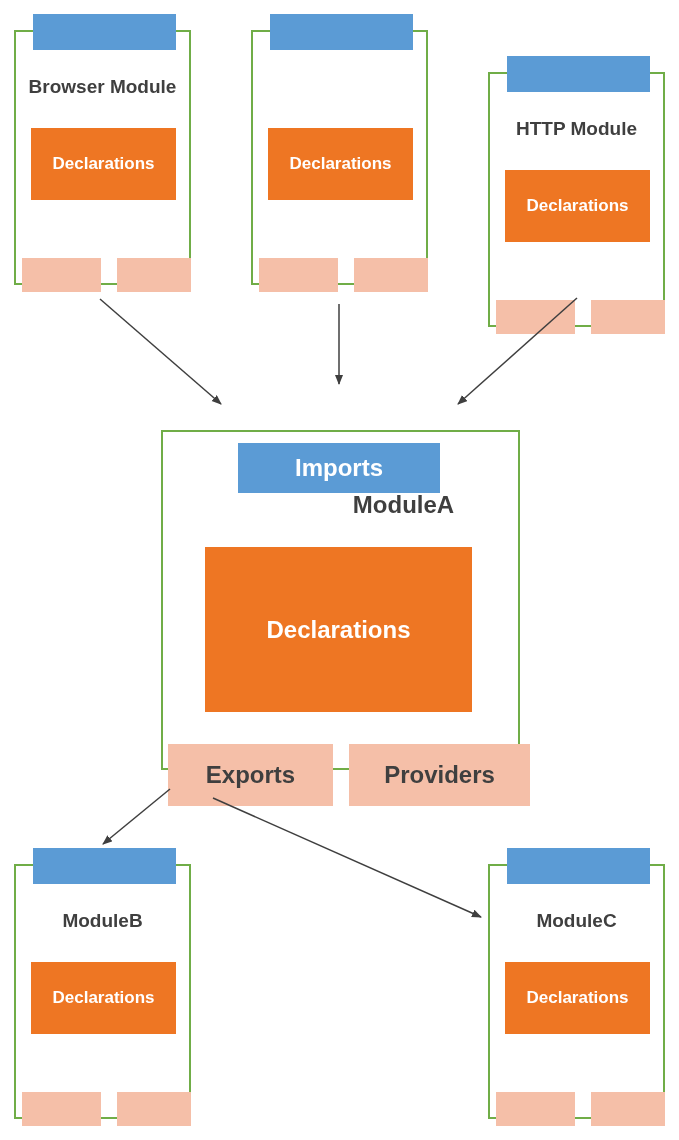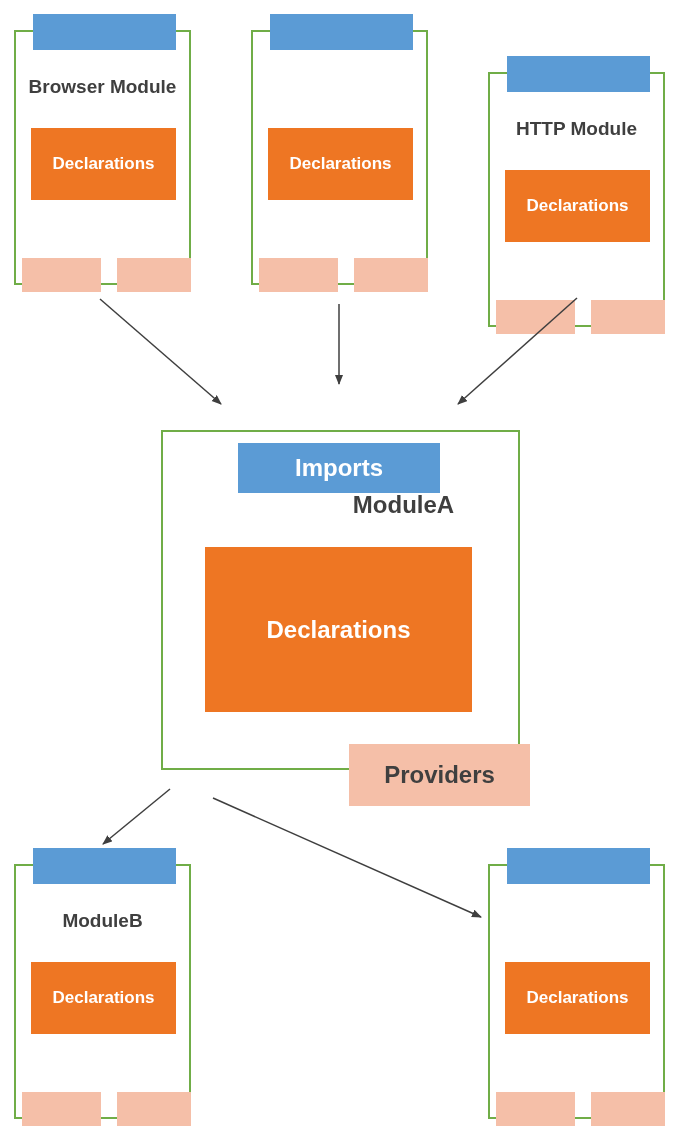--- a/index.html
+++ b/index.html
@@ -114,35 +114,37 @@
     <div class="decl">Declarations</div>
     <div class="pad pad-left"></div>
     <div class="pad pad-right"></div>
   </div>
 
   <div class="main-card">
     <div class="main-frame"></div>
     <div class="imports">Imports</div>
     <div class="main-title">ModuleA</div>
     <div class="main-decl">Declarations</div>
+    <div class="exports">Exports</div>
     <div class="providers">Providers</div>
   </div>
 
   <div class="mini mod-b">
     <div class="frame"></div>
     <div class="topbar"></div>
     <div class="title">ModuleB</div>
     <div class="decl">Declarations</div>
     <div class="pad pad-left"></div>
     <div class="pad pad-right"></div>
   </div>
 
   <div class="mini mod-c">
     <div class="frame"></div>
     <div class="topbar"></div>
+    <div class="title">ModuleC</div>
     <div class="decl">Declarations</div>
     <div class="pad pad-left"></div>
     <div class="pad pad-right"></div>
   </div>
 
   <svg class="arrows" viewBox="0 0 679 1140">
     <defs>
       <marker id="ah" markerWidth="11" markerHeight="10" refX="9" refY="4" orient="auto" markerUnits="userSpaceOnUse">
         <path d="M0,0 L10,4 L0,8 Z" fill="#3f3f3f"></path>
       </marker>

